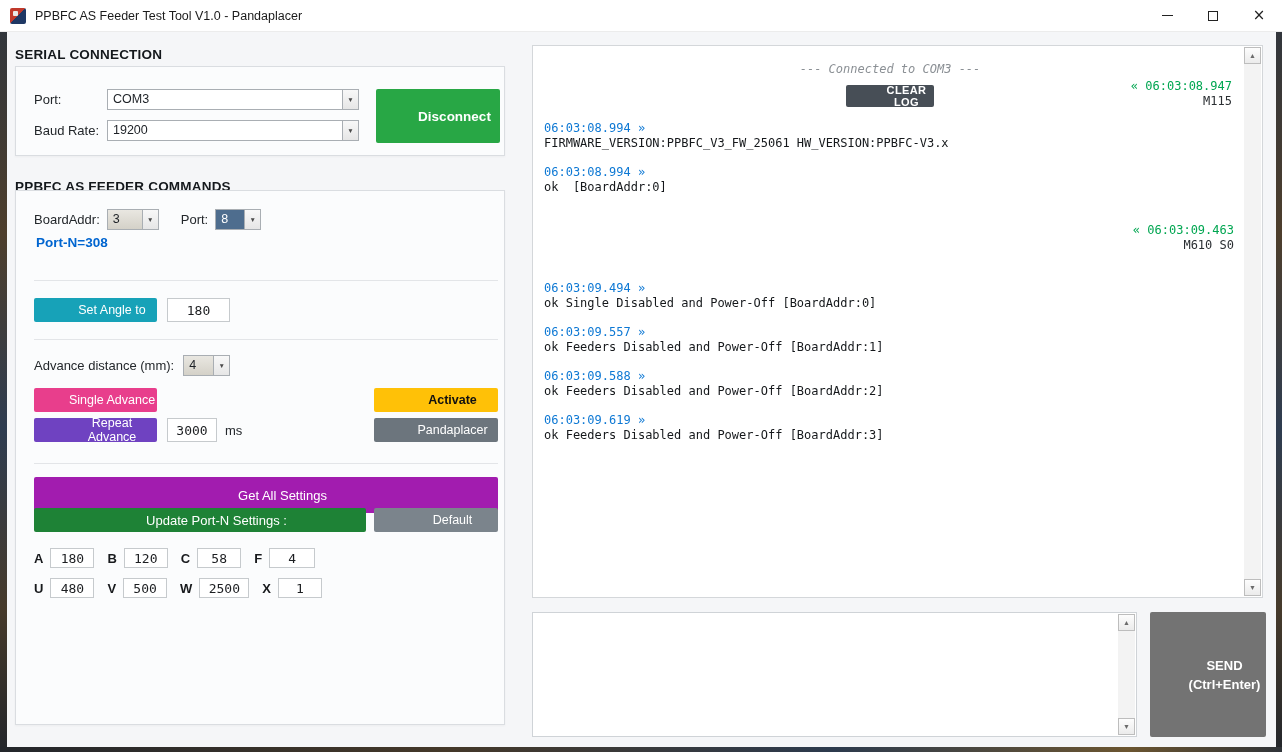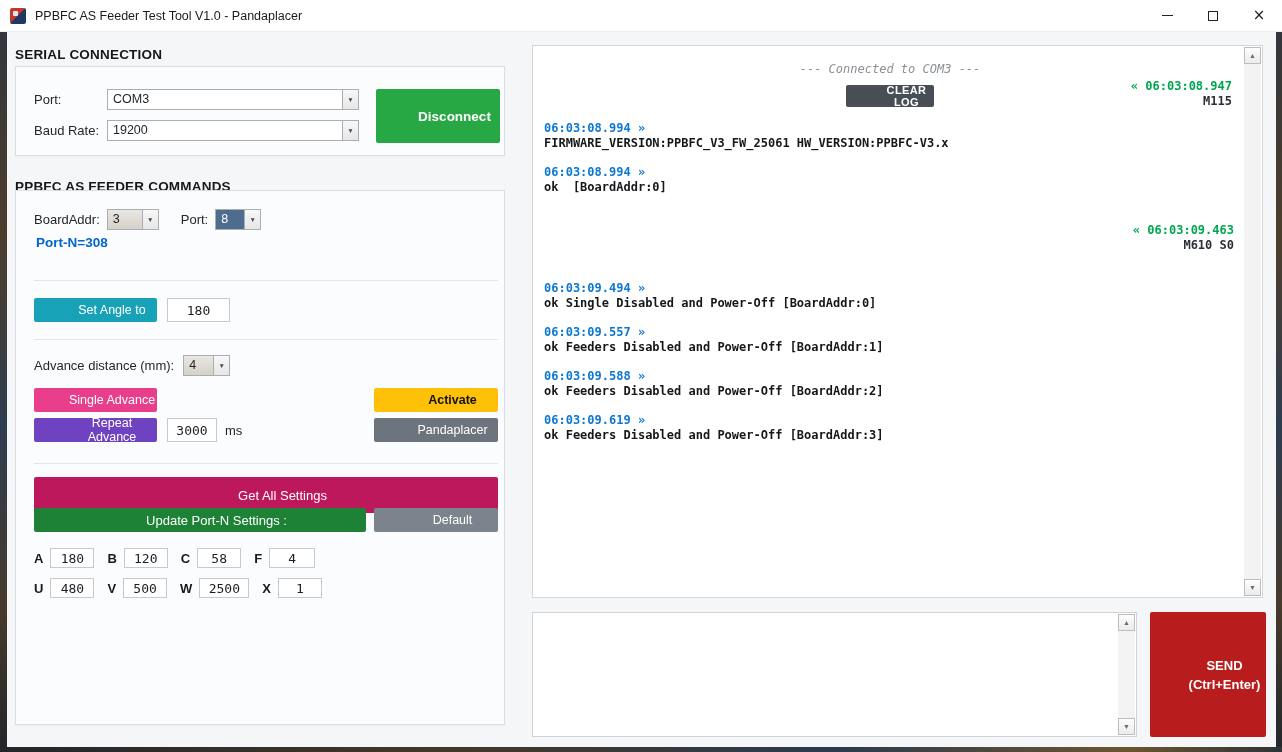--- a/index.html
+++ b/index.html
@@ -48,51 +48,51 @@
 
   .portn { position:absolute; left:20px; top:44px; font-size:13.5px; font-weight:bold; color:#0065d0; }
   .divider { position:absolute; left:18px; right:6px; height:1px; background:#e3e5e8; }
 
   .btn-setangle { width:123px; height:24px; background:#17a2b8; }
   .num-input { height:24px; border:1px solid #c6cacd; background:#fff; text-align:center; font-family:"DejaVu Sans Mono",monospace; font-size:13px; color:#1c1e21; }
   .btn-single { width:123px; height:24px; background:#e83e8c; }
   .btn-repeat { width:123px; height:24px; background:#6f42c1; }
   .btn-activate { position:absolute; right:0; width:124px; height:24px; background:#ffc107; color:#111; font-weight:bold; }
   .btn-deactivate { position:absolute; right:0; width:124px; height:24px; background:#6c757d; }
-  .btn-getall { position:absolute; left:18px; right:6px; height:36px; background:#be185d; font-size:13px; }
+  .btn-getall { position:absolute; left:18px; right:6px; height:36px; background:#a21caf; font-size:13px; }
   .btn-update { width:332px; height:24px; background:#1e8236; font-size:13px; }
   .btn-default { position:absolute; right:0; width:124px; height:24px; background:#7b848c; }
 
   .param { display:flex; align-items:center; margin-right:13px; }
   .param b { font-size:13px; color:#17191c; margin-right:7px; }
   .param input { height:20px; }
 
   
   .log-panel { position:absolute; left:532px; top:45px; width:731px; height:553px; background:#fff; border:1px solid #d4d7da; }
   .log-content { position:absolute; left:1px; top:1px; right:18px; bottom:1px; padding:8px 8px 0 10px; font-family:"DejaVu Sans Mono",monospace; font-size:12px; line-height:15px; overflow:hidden; }
   .log-status { text-align:center; color:#8b9095; font-style:italic; margin-top:7px; }
   .log-toprow { position:relative; height:44px; }
   .btn-clear { position:absolute; left:50%; transform:translateX(-50%); top:8px; width:88px; height:22px; background:#474e56; color:#fff; font-weight:bold; font-size:11px; letter-spacing:.4px; }
-  .entry { margin-bottom:14px;font-weight:bold; }
+  .entry { margin-bottom:14px; }
   .entry .time-recv { color:#0d78d4; }
   .entry .time-sent { color:#00a651; }
   .entry .text { color:#15181b; white-space:pre; }
   .entry.sent { text-align:right; padding-right:2px; }
   .entry.sent .cmd { color:#2b2f33; }
   .entry.sent.overlay { position:absolute; right:2px; top:2px; margin:0; }
 
   
   .vscroll { position:absolute; top:1px; right:1px; bottom:1px; width:17px; background:#f3f3f3; }
   .sb-arrow { position:absolute; left:0; width:17px; height:17px; background:linear-gradient(#fdfdfd,#ebebeb); border:1px solid #bdbdbd; color:#6b6b6b; font-size:7px; display:flex; align-items:center; justify-content:center; }
   .sb-up { top:0; } .sb-down { bottom:0; }
 
   
   .cmd-box { position:absolute; left:532px; top:612px; width:605px; height:125px; background:#fff; border:1px solid #cfd3d7; }
   .cmd-box textarea { position:absolute; left:1px; top:1px; right:18px; bottom:1px; width:585px; height:121px; border:none; resize:none; outline:none; font-family:"DejaVu Sans Mono",monospace; font-size:12px; }
-  .btn-send { position:absolute; left:1150px; top:612px; width:116px; height:125px; background:#b91c1c; flex-direction:column; font-weight:bold; font-size:13px; line-height:19px; }
+  .btn-send { position:absolute; left:1150px; top:612px; width:116px; height:125px; background:#737373; flex-direction:column; font-weight:bold; font-size:13px; line-height:19px; }
 </style>
 </head>
 <body>
 
 <div class="stage">
 
   <div class="titlebar">
     <span class="app-icon"></span>
     <span class="title">PPBFC AS Feeder Test Tool V1.0 - Pandaplacer</span>
     <div class="win-controls">

